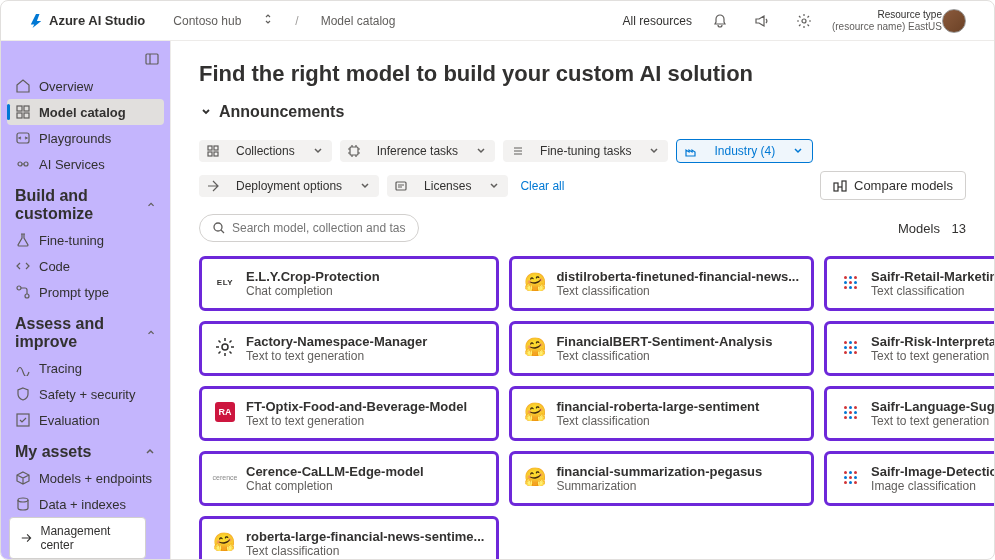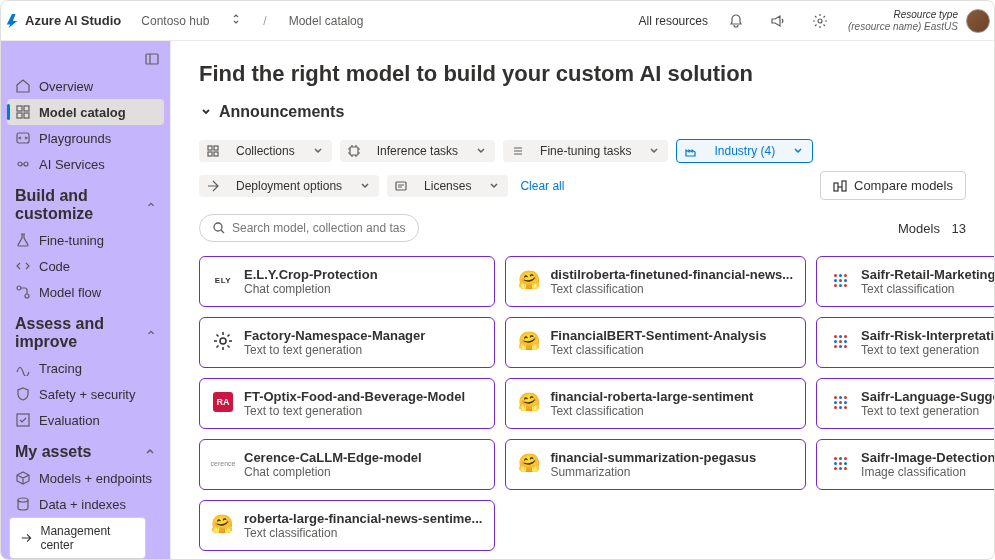--- a/index.html
+++ b/index.html
@@ -1,27 +1,27 @@
 <!DOCTYPE html>
 <html><head>
 <meta charset="utf-8">
 <style>
 * { box-sizing: border-box; margin: 0; padding: 0; }
 body { font-family: "Segoe UI", -apple-system, sans-serif; font-size: 13px; color: #323130; background: #fff; overflow: hidden; }
 .app { width: 995px; height: 560px; display: flex; flex-direction: column; border: 1px solid #e1dfdd; border-radius: 8px; overflow: hidden; }
-.topbar { height: 40px; display: flex; align-items: center; padding: 0 4px; border-bottom: 1px solid #edebe9; gap: 10px; }
+.topbar { height: 40px; display: flex; align-items: center; padding: 0 28px; border-bottom: 1px solid #edebe9; gap: 10px; }
 .brand { display: flex; align-items: center; gap: 6px; font-weight: 600; font-size: 13px; }
 .brand svg { width: 14px; height: 14px; }
-.breadcrumb { display: flex; align-items: flex-start; gap: 22px; font-size: 12px; color: #605e5c; margin-left: 10px; }
+.breadcrumb { display: flex; align-items: flex-start; gap: 22px; font-size: 12px; color: #605e5c; margin-left: 18px; }
 .breadcrumb .sep { color: #a19f9d; }
 .spacer { flex: 1; }
 .top-right { display: flex; align-items: center; gap: 14px; }
 .icon-btn { width: 28px; height: 28px; display: flex; align-items: center; justify-content: center; color: #605e5c; cursor: pointer; }
 .icon-btn svg { width: 16px; height: 16px; }
-.resource-info { display: flex; align-items: center; gap: 8px; font-style: italic; }
+.resource-info { display: flex; align-items: center; gap: 0; }
 .resource-text { text-align: right; font-size: 10px; line-height: 12px; }
 .resource-text .line1 { color: #323130; }
 .resource-text .line2 { color: #605e5c; }
 .avatar { width: 24px; height: 24px; border-radius: 50%; background: linear-gradient(135deg,#8b5a3c,#6b4226); border:1px solid #999; }
 .body { flex: 1; display: flex; overflow: hidden; }
 .sidebar { width: 170px; background: #c4b5fd; border-right: 1px solid #edebe9; display: flex; flex-direction: column; padding: 8px 6px; }
 .collapse-row { display: flex; justify-content: flex-end; padding: 2px 4px 6px; }
 .collapse-row svg { width:16px; height:16px; color:#605e5c; }
 .nav-item { display: flex; align-items: center; gap: 8px; padding: 5px 8px; border-radius: 4px; font-size: 13px; color: #323130; cursor: pointer; }
 .nav-item.active { background: #e1dfdd; font-weight: 600; position: relative; }
@@ -43,21 +43,21 @@
 .clear { font-size:12px; color:#0078d4; cursor:pointer; margin-left:4px; }
 .compare-btn { margin-left:auto; display:flex; align-items:center; gap:7px; padding:6px 12px; border:1px solid #d2d0ce; border-radius:4px; background:#fff; font-size:13px; cursor:pointer; }
 .compare-btn svg { width:14px; height:14px; }
 .search-row { display:flex; justify-content:space-between; align-items:center; margin-bottom: 14px; }
 .search { display:flex; align-items:center; gap:6px; padding:6px 12px; border:1px solid #d2d0ce; border-radius:16px; width:220px; background:#fff; }
 .search svg { width:14px; height:14px; color:#605e5c; }
 .search input { border:none; outline:none; font-size:12px; flex:1; background:transparent; }
 .count { font-size:13px; }
 .count .n { font-weight:400;margin-left:8px; }
 .grid { display:grid; grid-template-columns: repeat(3, 1fr); gap: 10px; }
-.card { display:flex; align-items:flex-start; gap:10px; padding:10px 12px; border:1px solid #6d28d9; border-radius:6px; background:#fff; cursor:pointer; min-height:50px; }
+.card { display:flex; align-items:flex-start; gap:10px; padding:10px 12px; border:3px solid #6d28d9; border-radius:6px; background:#fff; cursor:pointer; min-height:50px; }
 .card-icon { width:22px; height:22px; display:flex; align-items:center; justify-content:center; flex-shrink:0; margin-top:2px; }
 .card-icon svg { width:22px; height:22px; }
 .card-body { flex:1; min-width:0; }
 .card-title { font-size:13px; font-weight:600; white-space:nowrap; overflow:hidden; text-overflow:ellipsis; }
 .card-sub { font-size:12px; color:#605e5c; }
 .hf-emoji { font-size:18px; line-height:1; }
 .saifr-dots { display:grid; grid-template-columns:repeat(3,3px); gap:2px; }
 .saifr-dots span { width:3px; height:3px; border-radius:50%; background:#d13438; }
 .saifr-dots span:nth-child(even){ background:#0078d4; }
 </style>
@@ -167,21 +167,21 @@
               <path d="M5 5L2 8l3 3M11 5l3 3-3 3" fill="none" stroke="currentColor" stroke-width="1.2"></path>
             </svg>
             <span>Code</span>
           </div>
           <div class="nav-item">
             <svg viewBox="0 0 16 16">
               <circle cx="4" cy="4" r="2" fill="none" stroke="currentColor" stroke-width="1.2"></circle>
               <circle cx="12" cy="12" r="2" fill="none" stroke="currentColor" stroke-width="1.2"></circle>
               <path d="M6 4h4a2 2 0 012 2v4" fill="none" stroke="currentColor" stroke-width="1.2"></path>
             </svg>
-            <span>Model flow</span>
+            <span>Prompt type</span>
           </div>
         </div>
       <div class="nav-section">
         <span>Assess and improve</span>
         <svg viewBox="0 0 12 12">
             <path d="M3 7l3-3 3 3" stroke="currentColor" fill="none" stroke-width="1.5"></path>
           </svg>
       </div>
       <div id="nav-assess">
           <div class="nav-item">

